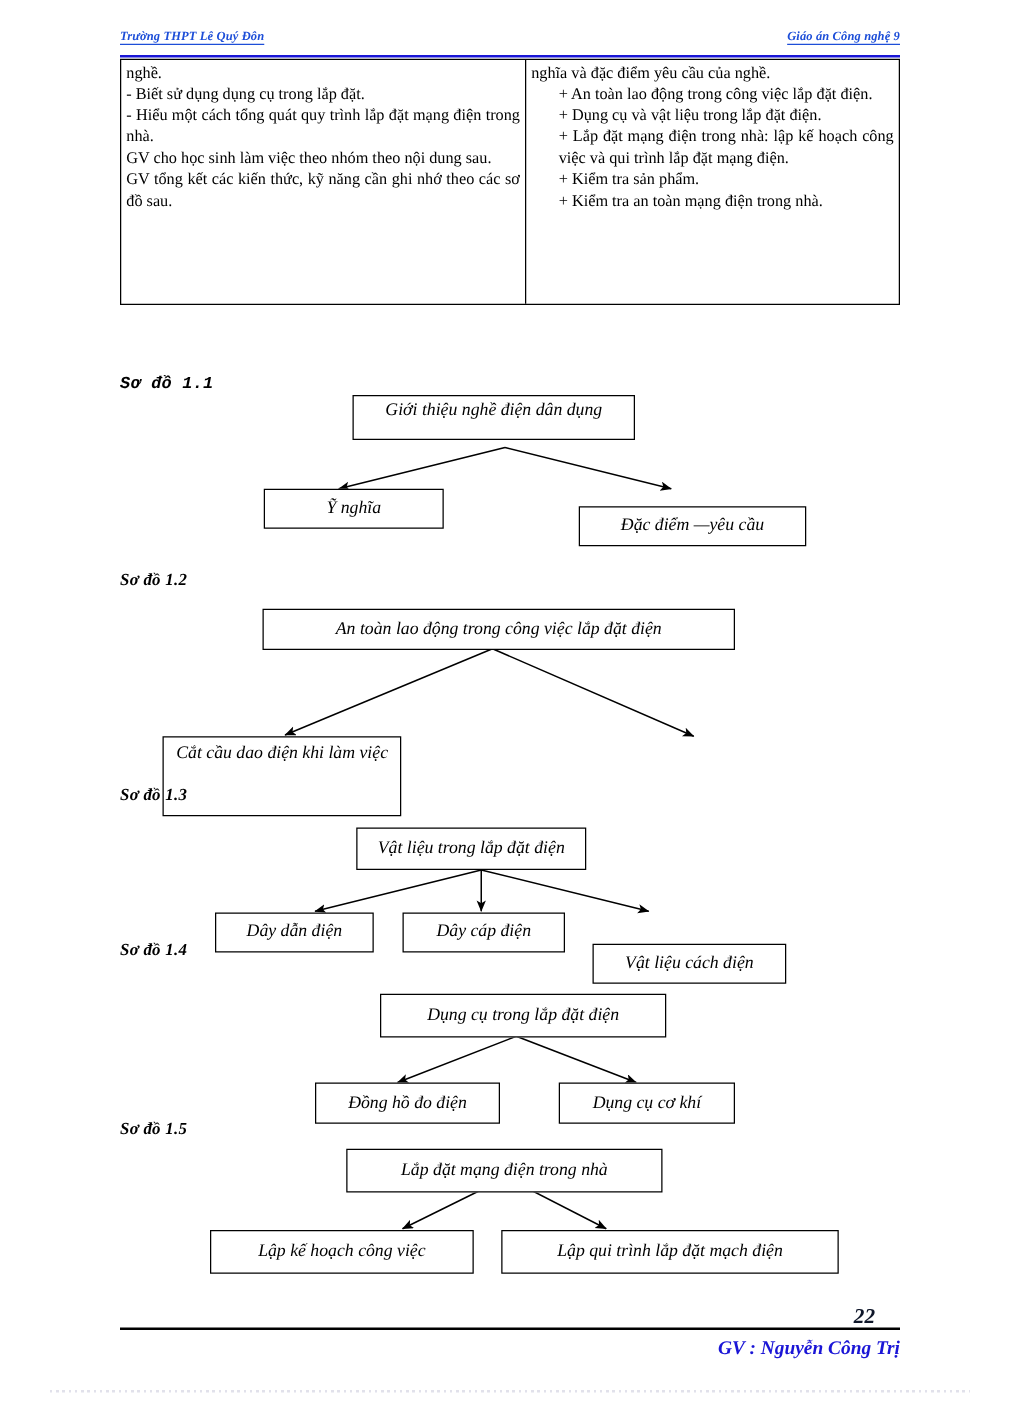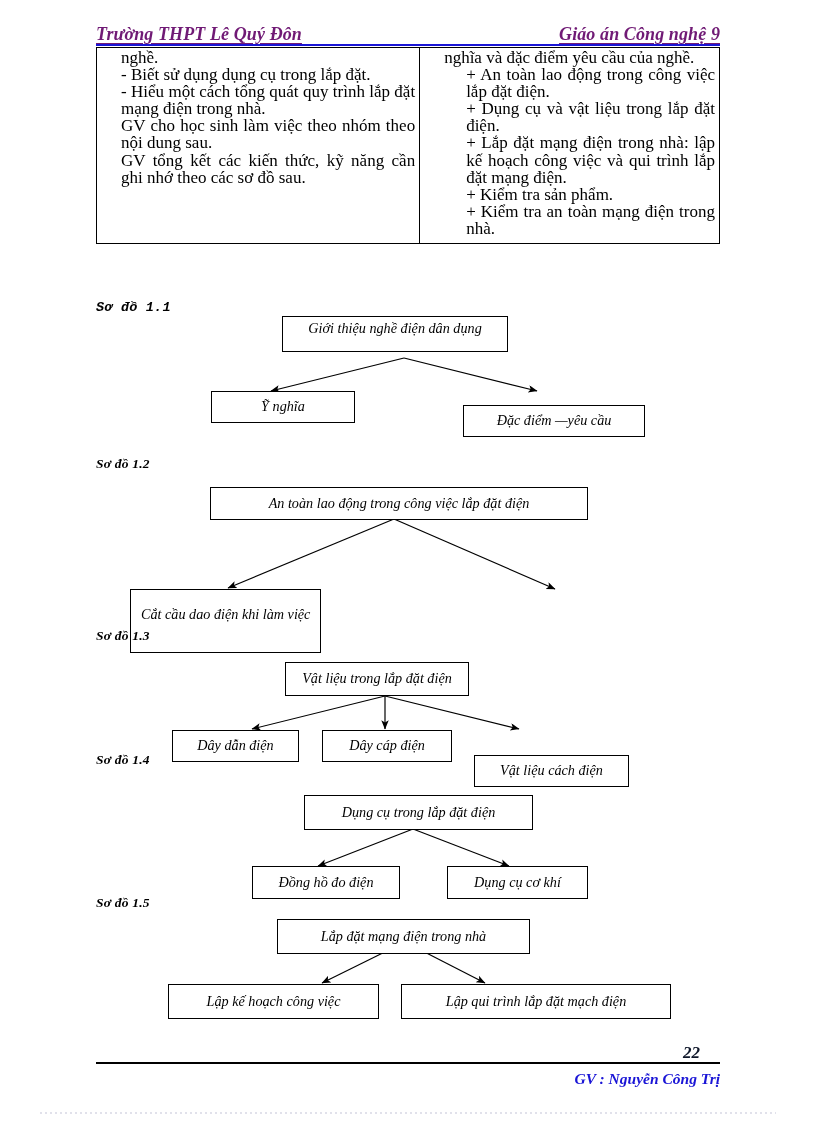--- a/index.html
+++ b/index.html
@@ -30,22 +30,22 @@
     top: 24px;
     width: 624px;
     display: flex;
     justify-content: space-between;
     align-items: baseline;
   }
   .header-text {
     font-family: "Liberation Serif", "DejaVu Serif", serif;
     font-style: italic;
     font-weight: bold;
-    font-size: 18px;
-    color: #701a75;
+    font-size: 10px;
+    color: #1d4ed8;
     text-decoration: underline;
     text-underline-offset: 3px;
     white-space: nowrap;
     letter-spacing: 0.1px;
   }
   .header-rule {
     position: absolute;
     left: 96px;
     top: 44px;
     width: 624px;
@@ -60,24 +60,23 @@
     top: 47px;
     width: 624px;
     height: 197px;
     border: 1.4px solid #000;
     box-sizing: border-box;
     display: flex;
   }
   .tbl-col {
     box-sizing: border-box;
     padding: 1px 4px 0 4px;
-    font-size: 17px;
+    font-size: 13px;
     line-height: 17.1px;
     overflow: hidden;
-    margin-left: 20px;
   }
   .tbl-col-left {
     width: 325px;
     border-right: 1.4px solid #000;
   }
   .tbl-col-right {
     width: 299px;
   }
   .tbl-col p {
     margin: 0;
@@ -241,21 +240,21 @@
   </div>
   <div class="node" style="left:463px; top:405px; width:182px; height:32px;">
     <span>Đặc điểm —yêu cầu</span>
   </div>
 
   <div class="diagram-label" style="left:96px; top:456px;">Sơ đồ 1.2</div>
   <div class="node" style="left:210px; top:487px; width:378px; height:33px;">
     <span>An toàn lao động trong công việc lắp đặt điện</span>
   </div>
   <div class="node" style="left:130px; top:589px; width:191px; height:64px; align-items:flex-start; padding-top:5px;">
-    <span style="text-align:left; padding-left:6px;margin-top:12px;">Cắt cầu dao điện khi làm việc</span>
+    <span style="text-align:left; padding-left:6px;">Cắt cầu dao điện khi làm việc</span>
   </div>
 
   <div class="diagram-label" style="left:96px; top:628px;">Sơ đồ 1.3</div>
   <div class="node" style="left:285px; top:662px; width:184px; height:34px;">
     <span>Vật liệu trong lắp đặt điện</span>
   </div>
   <div class="node" style="left:172px; top:730px; width:127px; height:32px;">
     <span>Dây dẫn điện</span>
   </div>
   <div class="node" style="left:322px; top:730px; width:130px; height:32px;">

